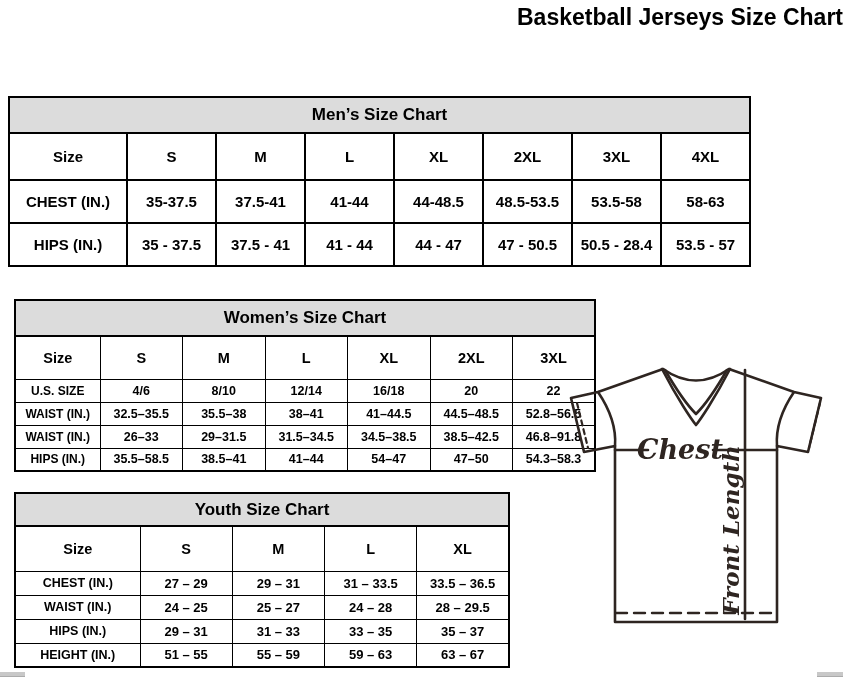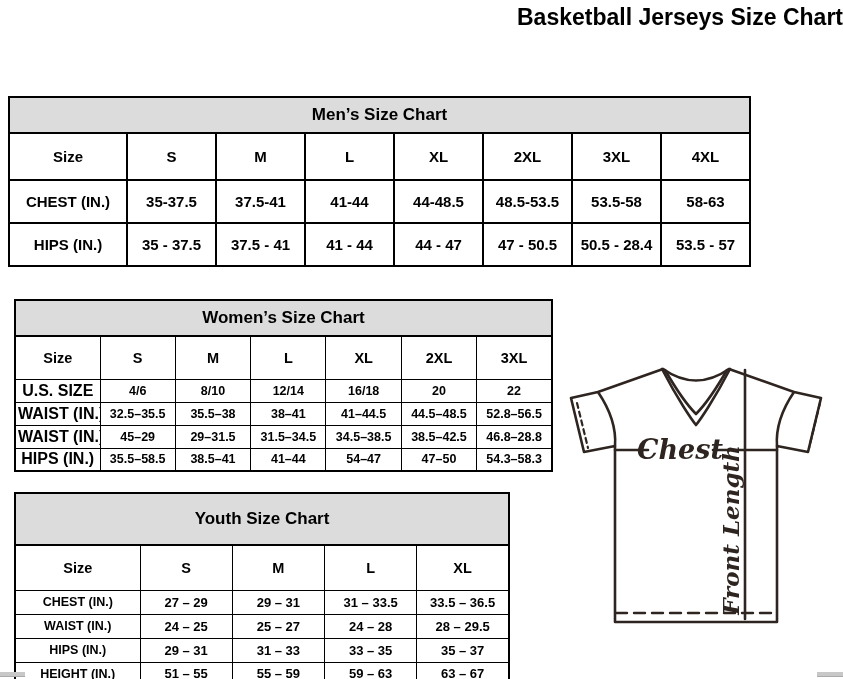--- a/index.html
+++ b/index.html
@@ -42,29 +42,29 @@
   }
 
   
   #mens-table { left: 8px; top: 62px; width: 743px; font-size: 15px; margin-top: 34px; }
   #mens-table th, #mens-table td { border-width: 2px; }
   #mens-table .band th { height: 36px; }
   #mens-table .col-row th { height: 47px; font-size: 15px; }
   #mens-table tbody tr { height: 43px; }
 
   
-  #womens-table { left: 14px; top: 299px; width: 539px; font-size: 12.5px; }
+  #womens-table { left: 14px; top: 299px; width: 582px; font-size: 12.5px; }
   #womens-table .band th { height: 36px; }
   #womens-table .col-row th { height: 43px; font-size: 14.5px; }
   #womens-table tbody tr { height: 23px; }
-  #womens-table tbody th { font-size: 16px; }
+  #womens-table tbody th { font-size: 12px; }
 
   
   #youth-table { left: 14px; top: 492px; width: 496px; font-size: 13px; }
-  #youth-table .band th { height: 52px; }
+  #youth-table .band th { height: 33px; }
   #youth-table .col-row th { height: 45px; font-size: 14.5px; }
   #youth-table tbody tr { height: 24px; }
   #youth-table tbody th { font-size: 12.5px; }
 
   
   .diagram { position: absolute; left: 562px; top: 362px; }
   .jersey-stroke {
     fill: none;
     stroke: var(--jersey-line, #2e2521);
     stroke-width: 2.6;
@@ -169,26 +169,26 @@
         <th>WAIST (IN.)</th>
         <td>32.5–35.5</td>
         <td>35.5–38</td>
         <td>38–41</td>
         <td>41–44.5</td>
         <td>44.5–48.5</td>
         <td>52.8–56.5</td>
       </tr>
       <tr>
         <th>WAIST (IN.)</th>
-        <td>45–29</td>
+        <td>26–33</td>
         <td>29–31.5</td>
         <td>31.5–34.5</td>
         <td>34.5–38.5</td>
         <td>38.5–42.5</td>
-        <td>46.8–28.8</td>
+        <td>46.8–91.8</td>
       </tr>
       <tr>
         <th>HIPS (IN.)</th>
         <td>35.5–58.5</td>
         <td>38.5–41</td>
         <td>41–44</td>
         <td>54–47</td>
         <td>47–50</td>
         <td>54.3–58.3</td>
       </tr>

